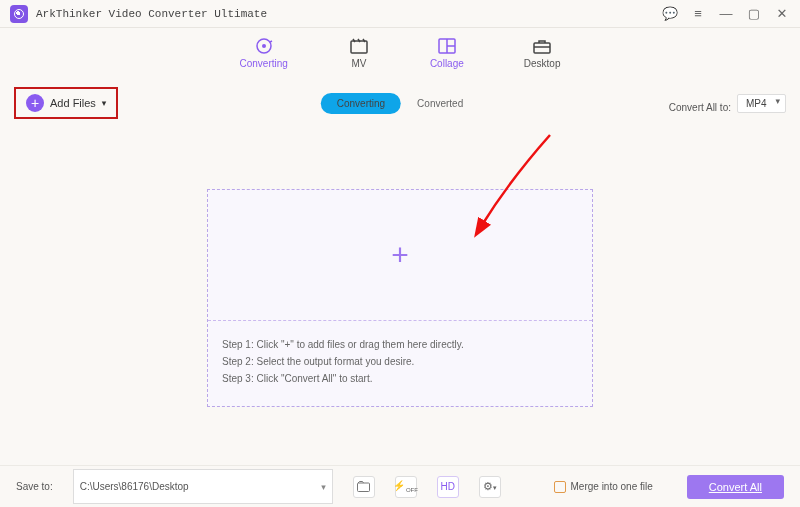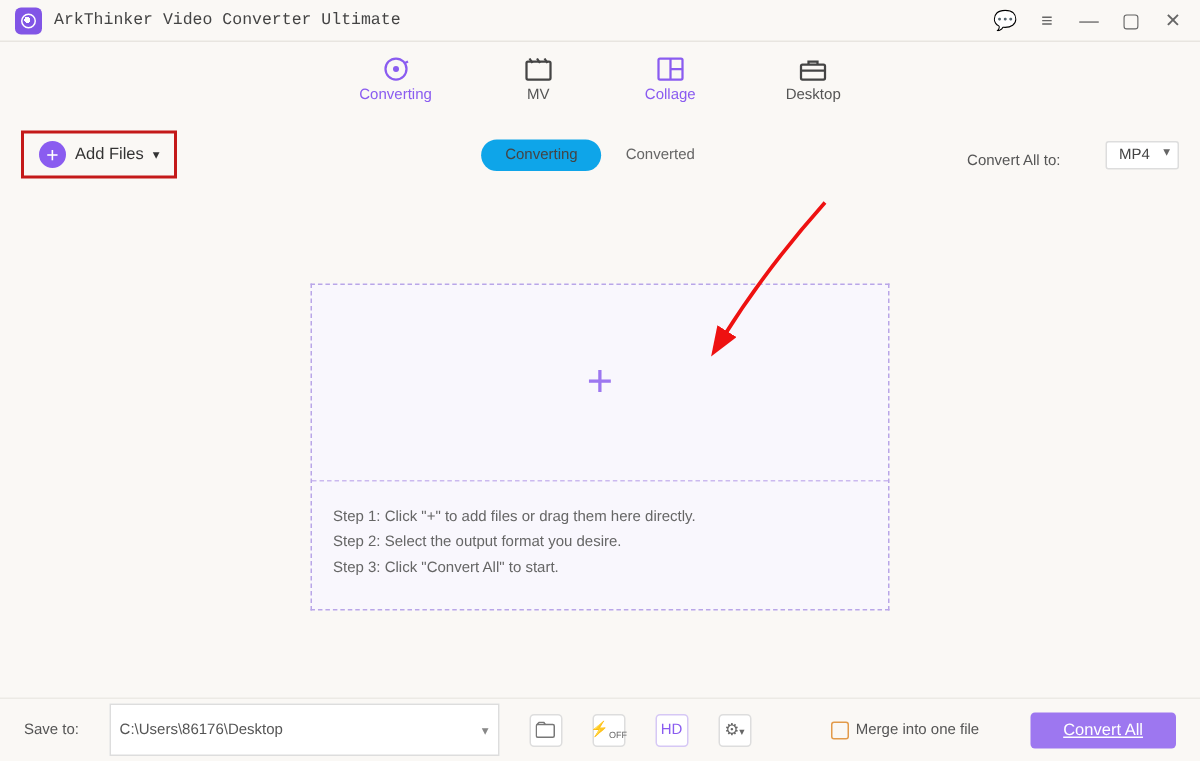--- a/index.html
+++ b/index.html
@@ -24,21 +24,21 @@
 .add-files .plus { width: 18px; height: 18px; border-radius: 50%; background: #8a5cf0; color: #fff; display: flex; align-items: center; justify-content: center; font-size: 14px; line-height: 1; }
 .add-files .aftxt { font-size: 11px; color: #333; }
 .add-files .caret { font-size: 9px; color: #333; }
 
 .seg { position: absolute; left: 50%; transform: translateX(-50%); display: flex; background: transparent; border-radius: 14px; }
 .seg button { border: none; font-size: 10px; padding: 5px 16px; border-radius: 14px; cursor: pointer; background: transparent; color: #666; }
 .seg button.on { background: #0ea5e9; color: #444; }
 
 .convertall { margin-left: auto; display: flex; align-items: flex-end; gap: 6px; }
 .convertall .clbl { font-size: 10px; color: #555; }
-.convertall select { font-size: 10px; border: 1px solid #ddd; background:#fff; padding: 3px 18px 3px 8px; color:#444; appearance:none; border-radius:2px;margin-left:24px; }
+.convertall select { font-size: 10px; border: 1px solid #ddd; background:#fff; padding: 3px 18px 3px 8px; color:#444; appearance:none; border-radius:2px; }
 .convertall .selwrap { position:relative; }
 .convertall .selwrap::after { content:"▾"; position:absolute; right:6px; top:3px; font-size:9px; color:#666; pointer-events:none;}
 
 .dropzone { width: 386px; margin: 60px auto 0; border: 1px dashed #b9a6e8; background: #f9f7fd; position: relative; }
 .dropzone .plusarea { height: 130px; display:flex; align-items:center; justify-content:center; cursor:pointer;}
 .dropzone .plusarea .bigplus { font-size: 30px; color: #9d77f0; font-weight: 200; }
 .dropzone .divider { border-top: 1px dashed #cbb9ef; }
 .dropzone .steps { padding: 12px 14px 16px; }
 .dropzone .steps p { font-size: 10px; color: #666; margin: 6px 0; }
 

